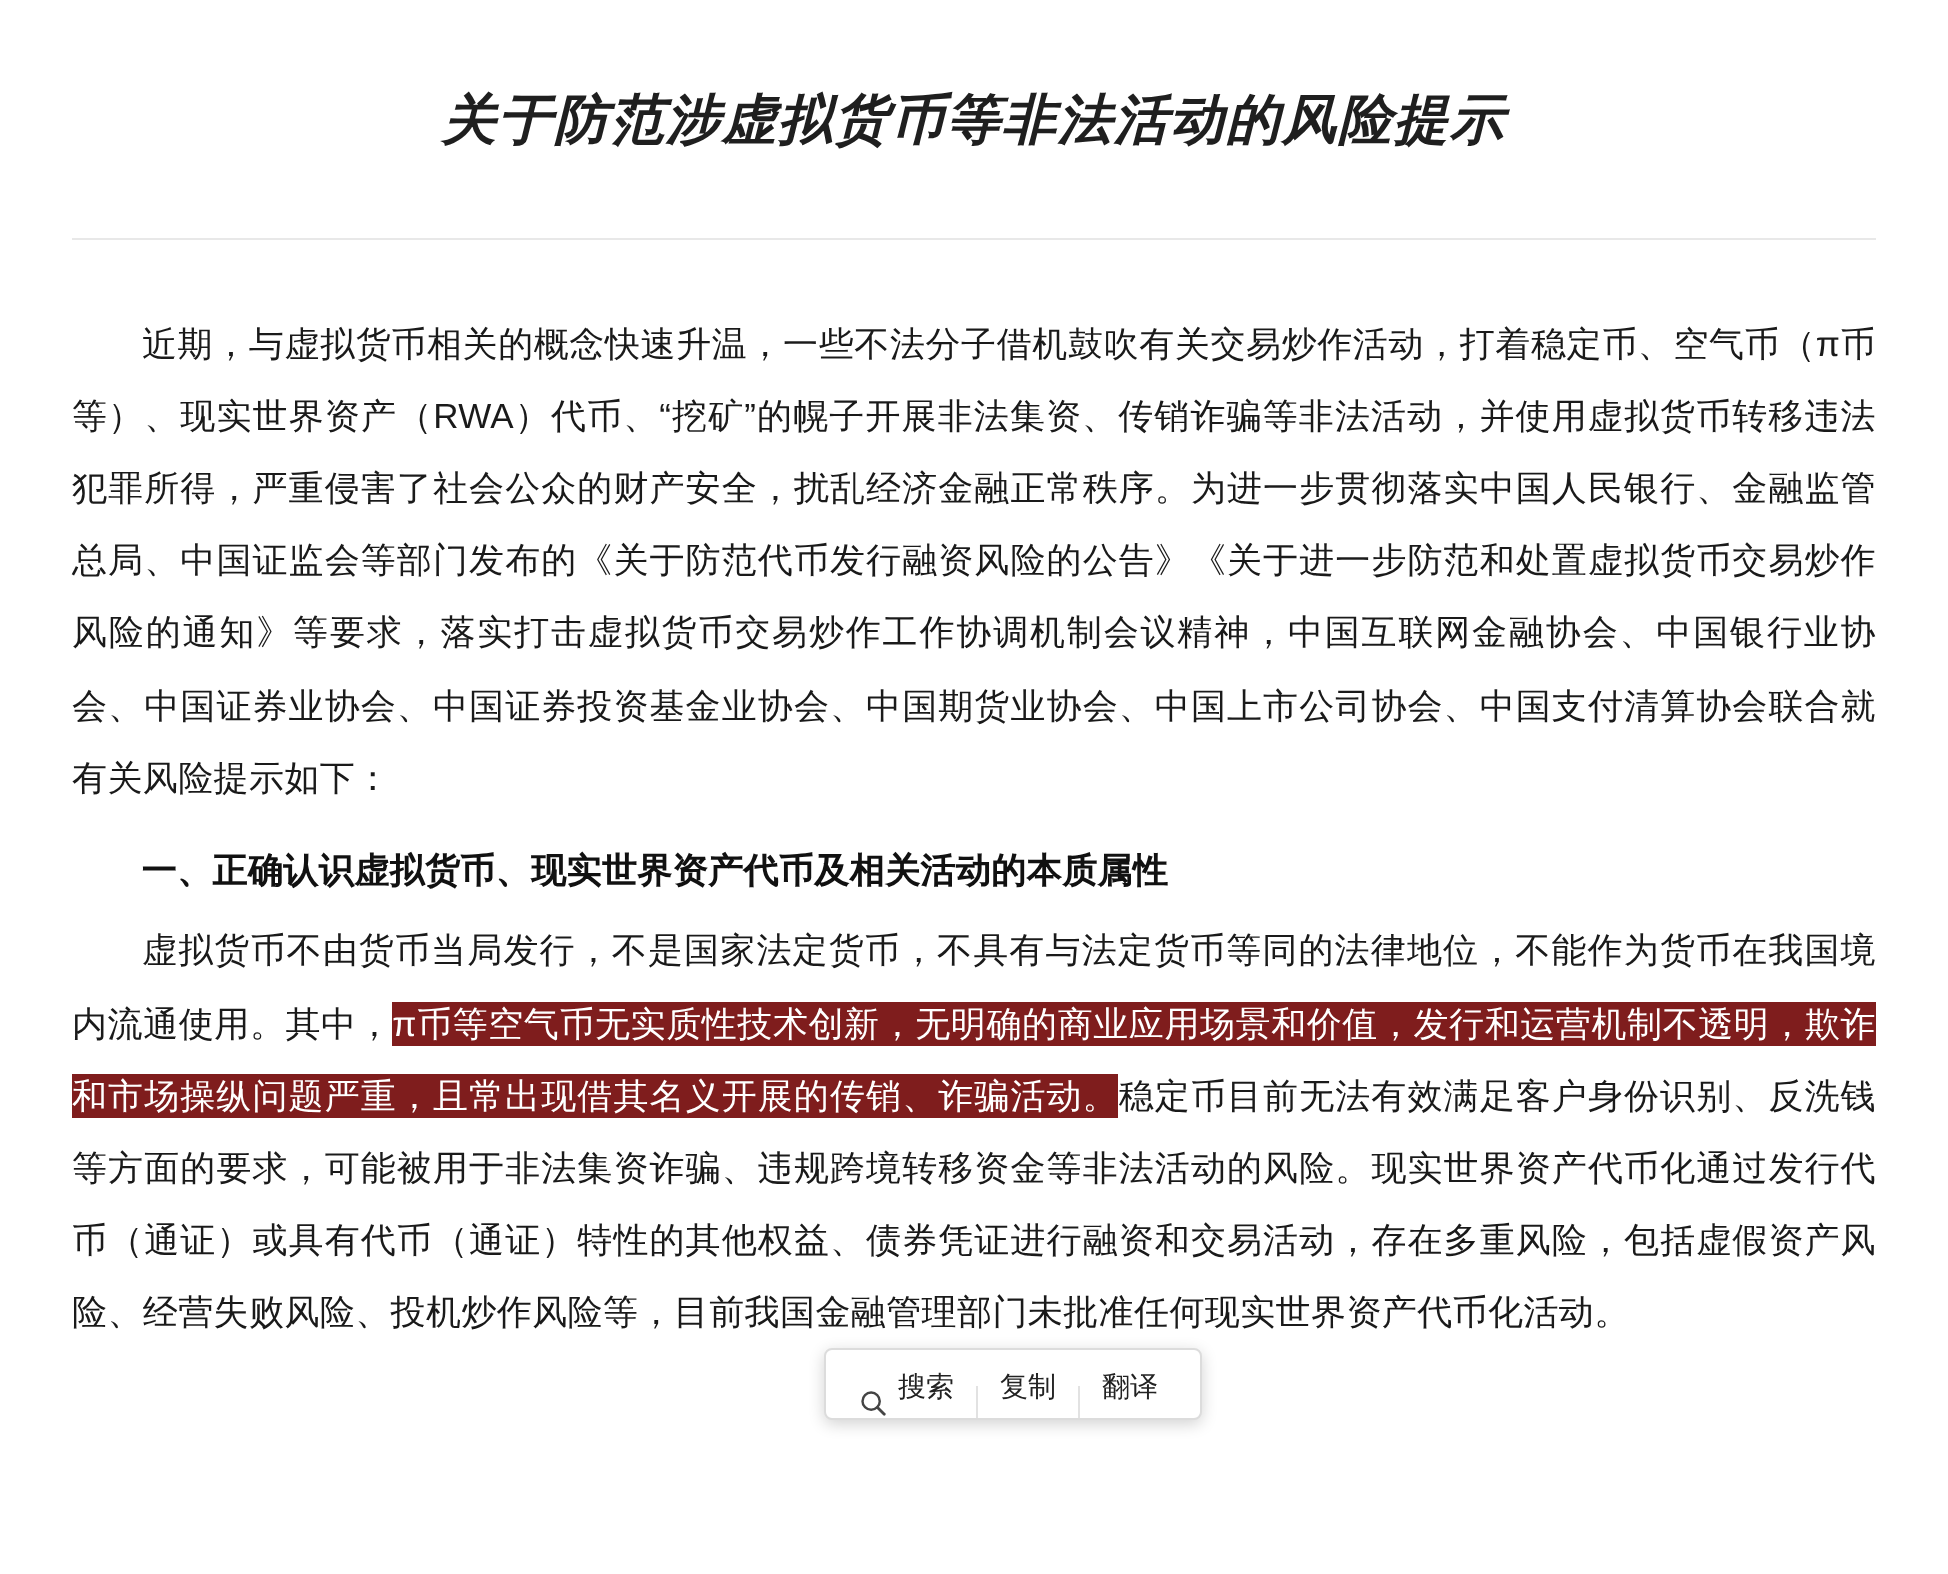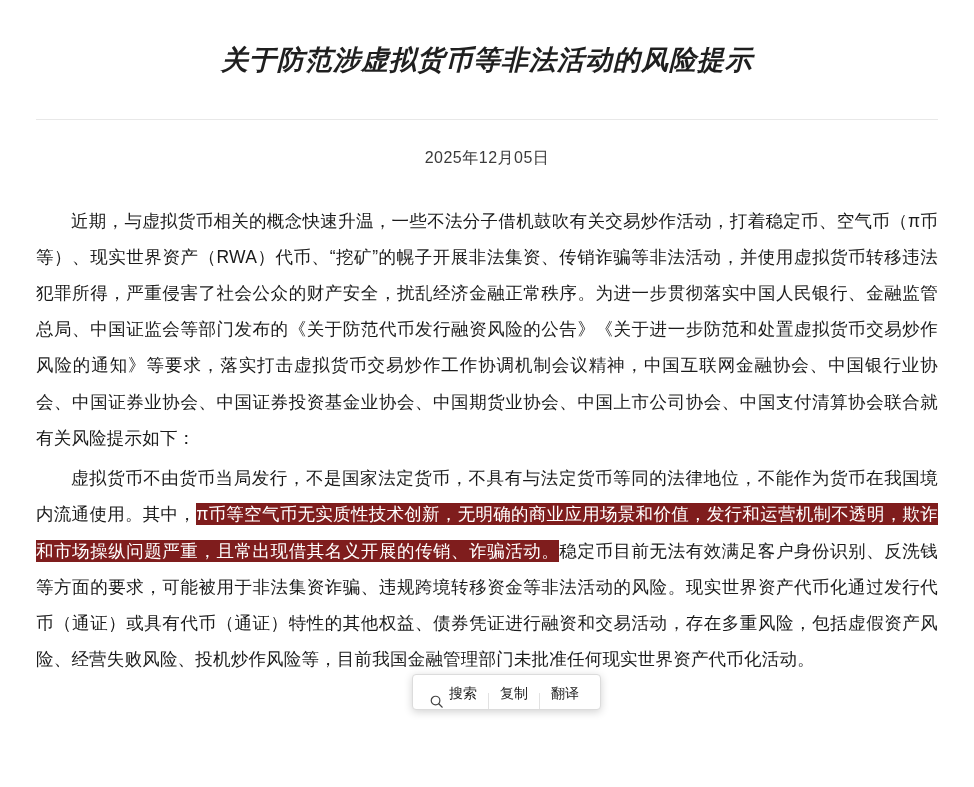--- a/index.html
+++ b/index.html
@@ -118,26 +118,26 @@
 </style>
 </head>
 <body>
 
 <div class="page">
 
   <h1 class="doc-title">关于防范涉虚拟货币等非法活动的风险提示</h1>
 
   <div class="title-divider"></div>
 
-  <div class="doc-date">2025年12月05日</div>
 
   <div class="body-wrap">
 
     <p class="para indent">近期，与虚拟货币相关的概念快速升温，一些不法分子借机鼓吹有关交易炒作活动，打着稳定币、空气币（π币等）、现实世界资产（RWA）代币、“挖矿”的幌子开展非法集资、传销诈骗等非法活动，并使用虚拟货币转移违法犯罪所得，严重侵害了社会公众的财产安全，扰乱经济金融正常秩序。为进一步贯彻落实中国人民银行、金融监管总局、中国证监会等部门发布的《关于防范代币发行融资风险的公告》《关于进一步防范和处置虚拟货币交易炒作风险的通知》等要求，落实打击虚拟货币交易炒作工作协调机制会议精神，中国互联网金融协会、中国银行业协会、中国证券业协会、中国证券投资基金业协会、中国期货业协会、中国上市公司协会、中国支付清算协会联合就有关风险提示如下：</p>
 
+    <h2 class="section">一、正确认识虚拟货币、现实世界资产代币及相关活动的本质属性</h2>
 
     <p class="para indent"><span>虚拟货币不由货币当局发行，不是国家法定货币，不具有与法定货币等同的法律地位，不能作为货币在我国境内流通使用。其中，</span><span class="hl">π币等空气币无实质性技术创新，无明确的商业应用场景和价值，发行和运营机制不透明，欺诈和市场操纵问题严重，且常出现借其名义开展的传销、诈骗活动。</span><span>稳定币目前无法有效满足客户身份识别、反洗钱等方面的要求，可能被用于非法集资诈骗、违规跨境转移资金等非法活动的风险。现实世界资产代币化通过发行代币（通证）或具有代币（通证）特性的其他权益、债券凭证进行融资和交易活动，存在多重风险，包括虚假资产风险、经营失败风险、投机炒作风险等，目前我国金融管理部门未批准任何现实世界资产代币化活动。</span></p>
 
   </div>
 
   <div class="ctx-menu">
     <div class="ctx-item with-icon">
       <span class="ctx-icon">
         <svg width="15" height="15" viewBox="0 0 16 16" fill="none" xmlns="http://www.w3.org/2000/svg">
           <circle cx="7" cy="7" r="4.6" stroke="#444" stroke-width="1.3"></circle>

